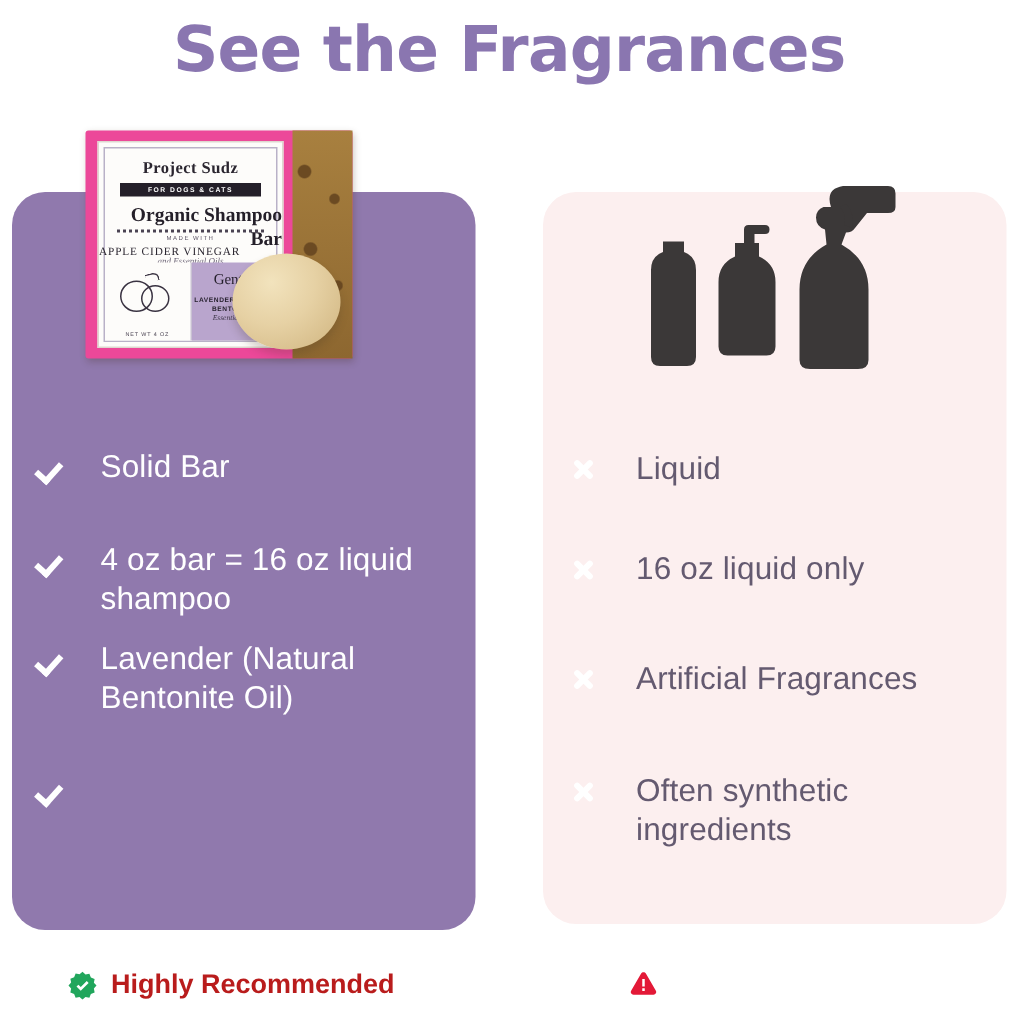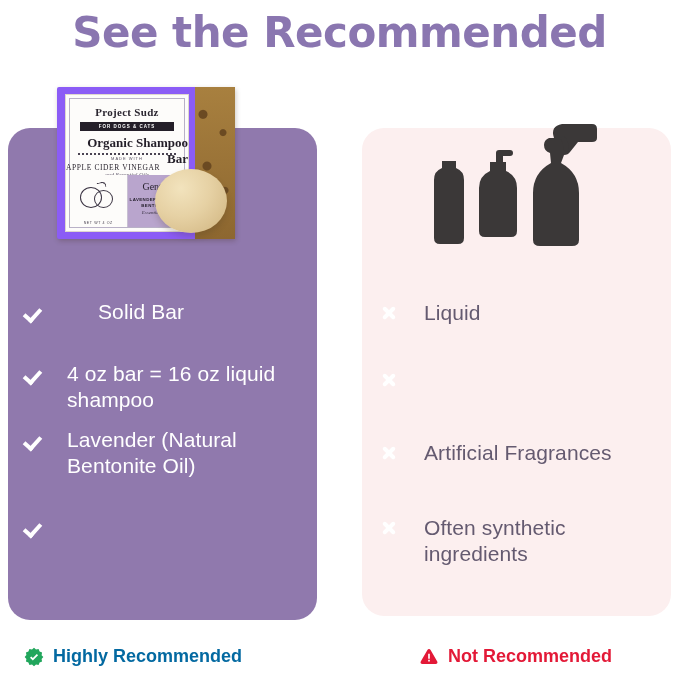--- a/index.html
+++ b/index.html
@@ -64,21 +64,21 @@
     top: 87px;
     width: 190px;
     height: 160px;
   }
   .box-outer {
     position: absolute;
     left: 0;
     top: 0;
     width: 178px;
     height: 152px;
-    background: #8b5cf6;
+    background: #ec4899;
     border-radius: 2px;
     box-shadow: 1px 2px 5px rgba(60,40,20,0.25);
   }
   .box-pattern {
     position: absolute;
     right: 0;
     top: 0;
     width: 40px;
     height: 152px;
     background:
@@ -265,21 +265,21 @@
   .list-left  { left: 18px;  width: 290px; }
   .list-right { left: 375px; width: 295px; }
 
   .row {
     display: flex;
     align-items: flex-start;
     position: absolute;
     left: 0;
     right: 0;
   }
-  .list-left  .row:nth-child(1) { top: 12px; gap: 31px; }
+  .list-left  .row:nth-child(1) { top: 12px; }
   .list-left  .row:nth-child(2) { top: 74px; justify-content: space-between; }
   .list-left  .row:nth-child(3) { top: 140px; }
   .list-left  .row:nth-child(4) { top: 227px; }
 
   .list-right .row:nth-child(1) { top: 13px; }
   .list-right .row:nth-child(2) { top: 80px; }
   .list-right .row:nth-child(3) { top: 153px; }
   .list-right .row:nth-child(4) { top: 228px; }
 
   .marker {
@@ -331,35 +331,35 @@
 
   
   .footer-item {
     position: absolute;
     top: 646px;
     display: flex;
     align-items: center;
     font-size: 18px;
     font-weight: 700;
   }
-  .footer-good { left: 24px;  color: #0369a1; text-align: right; }
+  .footer-good { left: 45px;  color: #b91c1c; text-align: right; }
   .footer-bad  { left: 419px; color: #e31937; }
   .footer-icon {
     width: 20px;
     height: 20px;
     margin-right: 9px;
     flex: 0 0 auto;
   }
 </style>
 </head>
 <body>
 
 <div class="canvas">
 
-  <div class="title">See the Recommended</div>
+  <div class="title">See the Fragrances</div>
 
   <div class="panel panel-left"></div>
 
   <div class="product-photo">
     <div class="box-outer">
       <div class="box-pattern"></div>
       <div class="box-label">
         <div class="lbl-frame"></div>
         <div class="lbl-brand">Project Sudz</div>
         <div class="lbl-sub">FOR DOGS &amp; CATS</div>
@@ -415,20 +415,21 @@
     </g>
   </svg>
 
   <div class="list list-right">
     <div class="row">
       <span class="marker"><span class="marker-x"></span></span>
       <span class="row-text">Liquid</span>
     </div>
     <div class="row">
       <span class="marker"><span class="marker-x"></span></span>
+      <span class="row-text">16 oz liquid only</span>
     </div>
     <div class="row">
       <span class="marker"><span class="marker-x"></span></span>
       <span class="row-text">Artificial Fragrances</span>
     </div>
     <div class="row">
       <span class="marker"><span class="marker-x"></span></span>
       <span class="row-text">Often synthetic ingredients</span>
     </div>
   </div>
@@ -439,16 +440,15 @@
       <path fill="#ffffff" d="M10.6 16.2l-3.4-3.4 1.5-1.5 1.9 1.9 4.8-4.8 1.5 1.5z"></path>
     </svg>
     <span>Highly Recommended</span>
   </div>
 
   <div class="footer-item footer-bad">
     <svg class="footer-icon" viewBox="0 0 24 24">
       <path fill="#e31937" d="M12 2.5c.8 0 1.5.4 1.9 1.1l8 13.8c.8 1.4-.2 3.1-1.9 3.1H4c-1.7 0-2.7-1.7-1.9-3.1l8-13.8c.4-.7 1.1-1.1 1.9-1.1z"></path>
       <path fill="#ffffff" d="M11 8h2v6h-2zM11 15.4h2v2.1h-2z"></path>
     </svg>
-    <span>Not Recommended</span>
   </div>
 
 </div>
 
 </body></html>

